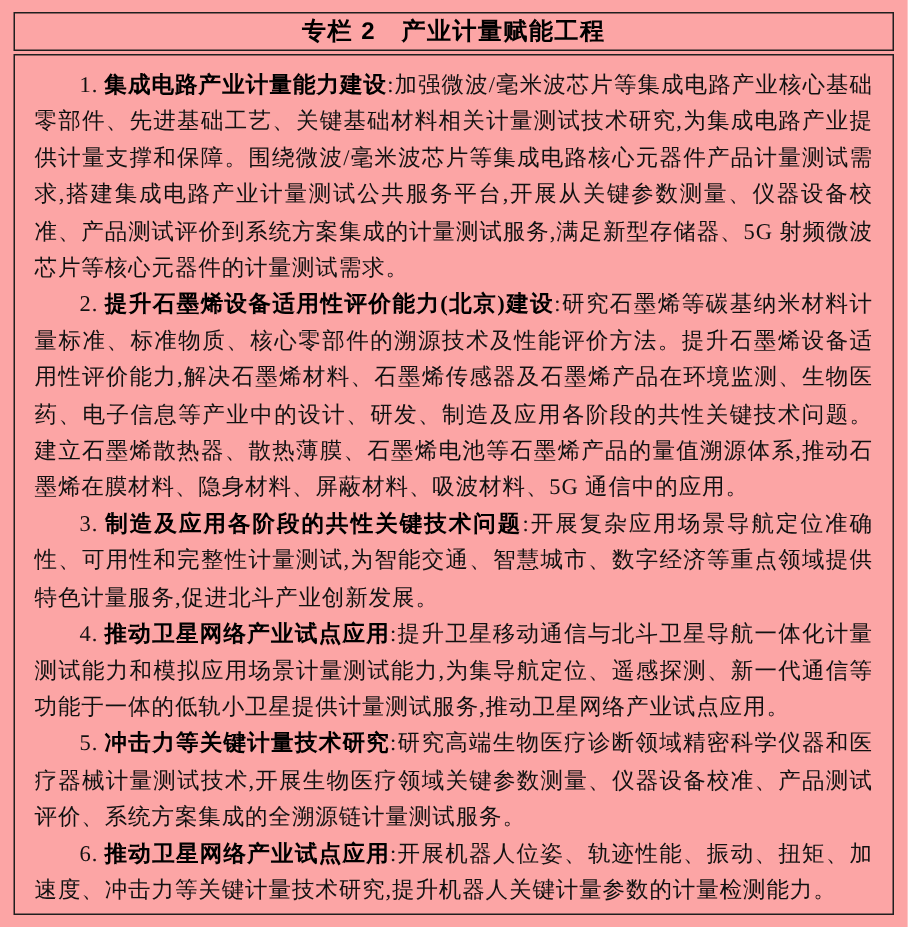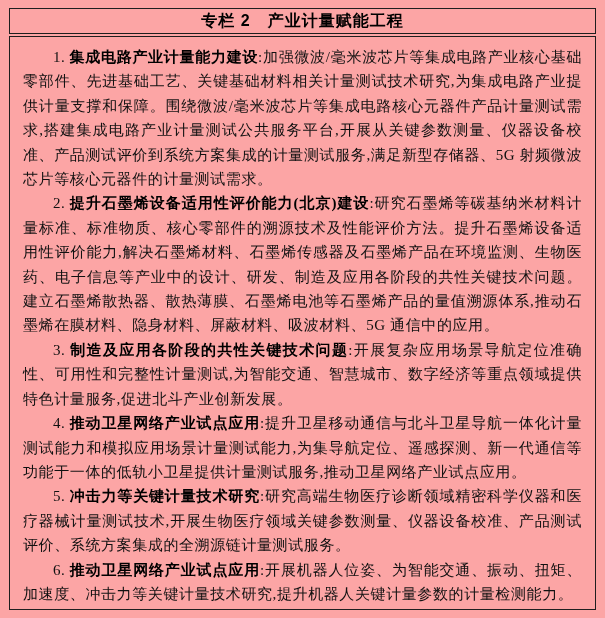--- a/index.html
+++ b/index.html
@@ -73,17 +73,17 @@
     <p class="para"><span class="num">1.</span><span class="lead">集成电路产业计量能力建设</span><span class="body-text">:加强微波/毫米波芯片等集成电路产业核心基础零部件、先进基础工艺、关键基础材料相关计量测试技术研究,为集成电路产业提供计量支撑和保障。围绕微波/毫米波芯片等集成电路核心元器件产品计量测试需求,搭建集成电路产业计量测试公共服务平台,开展从关键参数测量、仪器设备校准、产品测试评价到系统方案集成的计量测试服务,满足新型存储器、5G 射频微波芯片等核心元器件的计量测试需求。</span></p>
 
     <p class="para"><span class="num">2.</span><span class="lead">提升石墨烯设备适用性评价能力(北京)建设</span><span class="body-text">:研究石墨烯等碳基纳米材料计量标准、标准物质、核心零部件的溯源技术及性能评价方法。提升石墨烯设备适用性评价能力,解决石墨烯材料、石墨烯传感器及石墨烯产品在环境监测、生物医药、电子信息等产业中的设计、研发、制造及应用各阶段的共性关键技术问题。建立石墨烯散热器、散热薄膜、石墨烯电池等石墨烯产品的量值溯源体系,推动石墨烯在膜材料、隐身材料、屏蔽材料、吸波材料、5G 通信中的应用。</span></p>
 
     <p class="para"><span class="num">3.</span><span class="lead">制造及应用各阶段的共性关键技术问题</span><span class="body-text">:开展复杂应用场景导航定位准确性、可用性和完整性计量测试,为智能交通、智慧城市、数字经济等重点领域提供特色计量服务,促进北斗产业创新发展。</span></p>
 
     <p class="para"><span class="num">4.</span><span class="lead">推动卫星网络产业试点应用</span><span class="body-text">:提升卫星移动通信与北斗卫星导航一体化计量测试能力和模拟应用场景计量测试能力,为集导航定位、遥感探测、新一代通信等功能于一体的低轨小卫星提供计量测试服务,推动卫星网络产业试点应用。</span></p>
 
     <p class="para"><span class="num">5.</span><span class="lead">冲击力等关键计量技术研究</span><span class="body-text">:研究高端生物医疗诊断领域精密科学仪器和医疗器械计量测试技术,开展生物医疗领域关键参数测量、仪器设备校准、产品测试评价、系统方案集成的全溯源链计量测试服务。</span></p>
 
-    <p class="para"><span class="num">6.</span><span class="lead">推动卫星网络产业试点应用</span><span class="body-text">:开展机器人位姿、为智能交通、振动、扭矩、加速度、冲击力等关键计量技术研究,提升机器人关键计量参数的计量检测能力。</span></p>
+    <p class="para"><span class="num">6.</span><span class="lead">推动卫星网络产业试点应用</span><span class="body-text">:开展机器人位姿、轨迹性能、振动、扭矩、加速度、冲击力等关键计量技术研究,提升机器人关键计量参数的计量检测能力。</span></p>
 
   </div>
 
 </div>
 
 </body></html>

